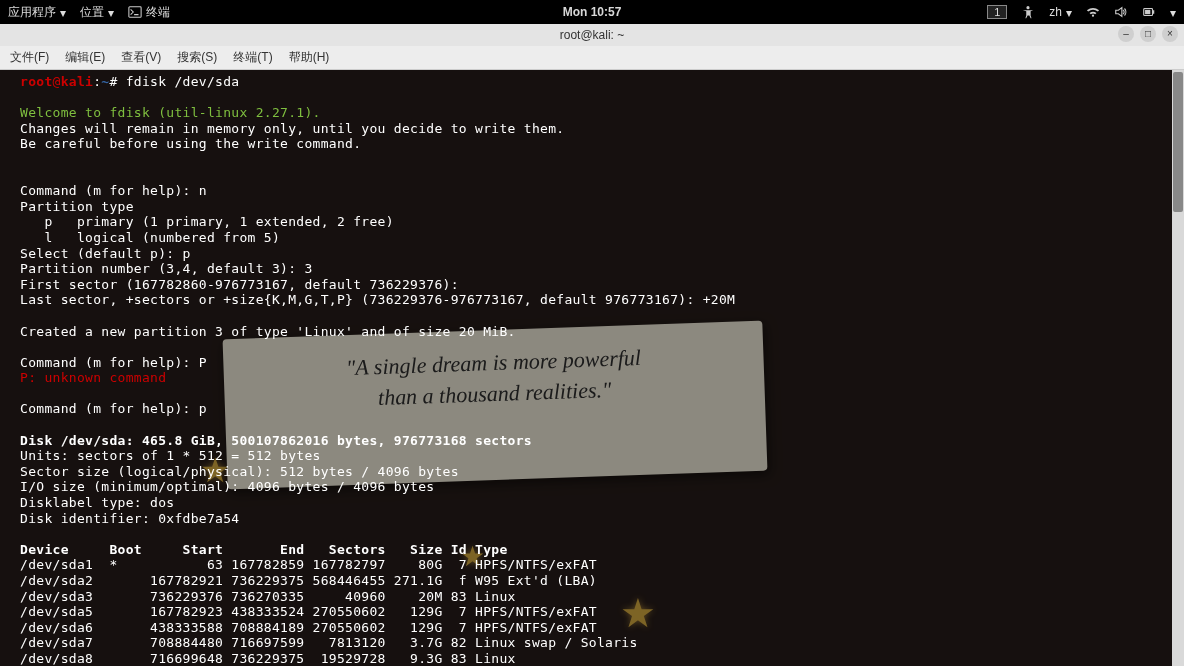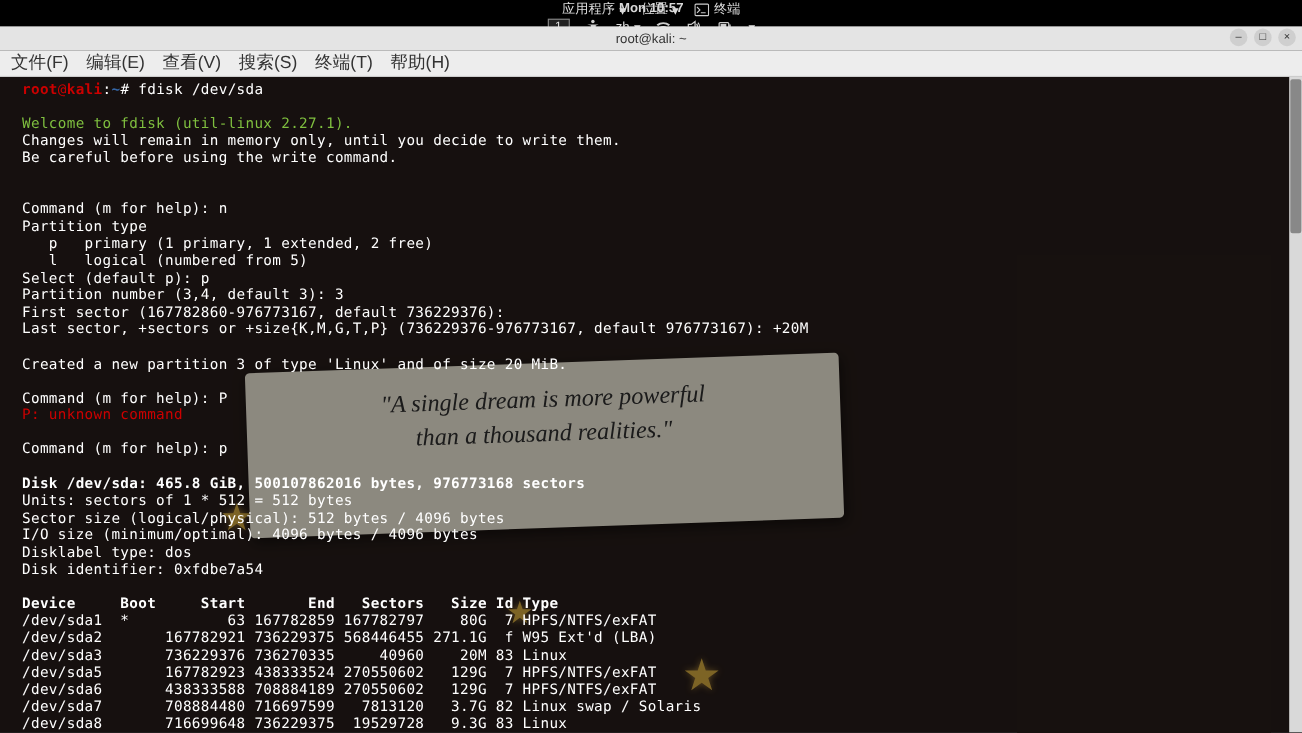--- a/index.html
+++ b/index.html
@@ -1,32 +1,32 @@
 <!DOCTYPE html>
 <html><head>
 <meta charset="utf-8">
 <style>
 * { margin:0; padding:0; box-sizing:border-box; }
 html,body { width:1184px; height:666px; background:#2c2c2c; font-family:sans-serif; overflow:hidden; }
 
 
-.toppanel { height:24px; background:#000; color:#ddd; font-size:12px; display:flex; align-items:center; justify-content:space-between; padding:0 8px;flex-direction:column; }
+.toppanel { height:24px; background:#000; color:#ddd; font-size:12px; display:flex; align-items:center; justify-content:space-between; padding:0 8px; }
 .toppanel .left, .toppanel .right { display:flex; align-items:center; gap:14px; }
 .toppanel .item { display:flex; align-items:center; gap:4px; cursor:pointer; }
 .toppanel svg { width:14px; height:14px; fill:#ccc; }
 .topcenter { position:absolute; left:50%; transform:translateX(-50%); font-weight:bold; color:#d8d8d8;text-align:center; }
 .indicator-box { border:1px solid #888; padding:0 6px; font-size:11px; background:#222; }
 
 
 .titlebar { height:22px; background:#e4e4e4; color:#333; display:flex; align-items:center; justify-content:center; font-size:12px; position:relative; }
 .winctrls { position:absolute; right:6px; top:2px; display:flex; gap:6px; }
 .winctrls .btn { width:16px; height:16px; border-radius:50%; background:#cfcfcf; display:flex; align-items:center; justify-content:center; font-size:10px; color:#333; cursor:pointer; line-height:1; }
 
 
-.menubar { height:24px; background:#ededed; color:#333; display:flex; align-items:center; font-size:16px; padding:0 4px; gap:4px; border-bottom:1px solid #ccc; }
+.menubar { height:24px; background:#ededed; color:#333; display:flex; align-items:center; font-size:12px; padding:0 4px; gap:4px; border-bottom:1px solid #ccc; }
 .menubar .menu { padding:2px 6px; cursor:pointer; }
 
 
 .termwrap { position:relative; height:596px; }
 .termbg { position:absolute; inset:0; background:#231a17; overflow:hidden; }
 .paper { position:absolute; left:225px; top:260px; width:540px; height:150px; background:#d8d3c4; transform:rotate(-2deg); border-radius:4px; box-shadow:2px 4px 12px rgba(0,0,0,0.5); }
 .paper .hand { font-family:cursive; color:#2a2a2a; font-size:22px; text-align:center; padding:18px 10px; line-height:1.4; font-style:italic; }
 .star { position:absolute; color:#c09a3a; font-size:34px; text-shadow:0 0 6px rgba(255,200,80,0.5); }
 
 .terminal { position:absolute; inset:0; right:12px; background:rgba(0,0,0,0.35); padding:4px 20px; font-family:"DejaVu Sans Mono","Courier New",monospace; font-size:13px; line-height:15.6px; color:#fff; white-space:pre; letter-spacing:0.3px; }

